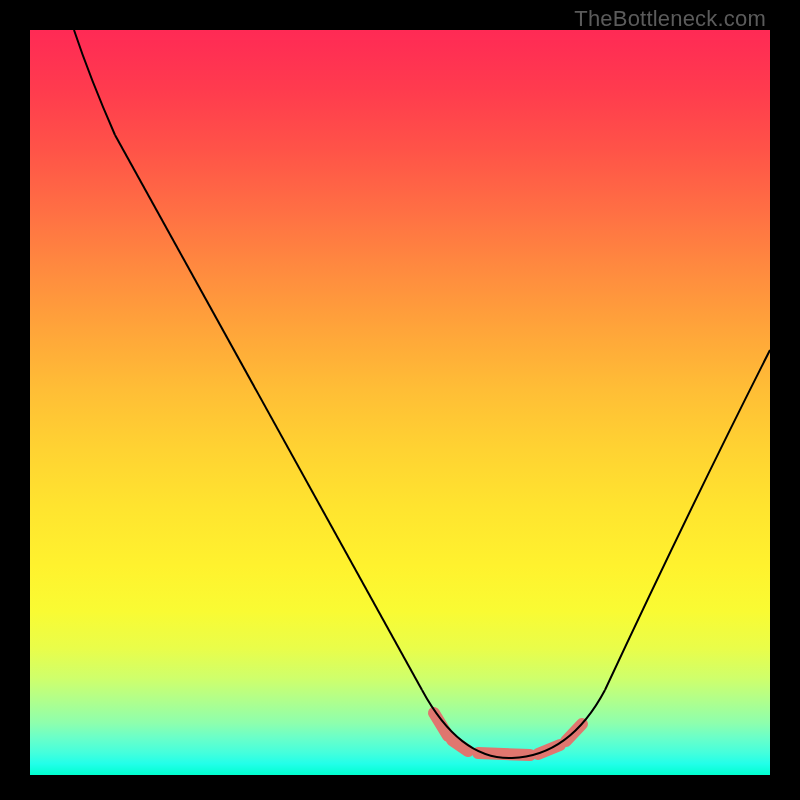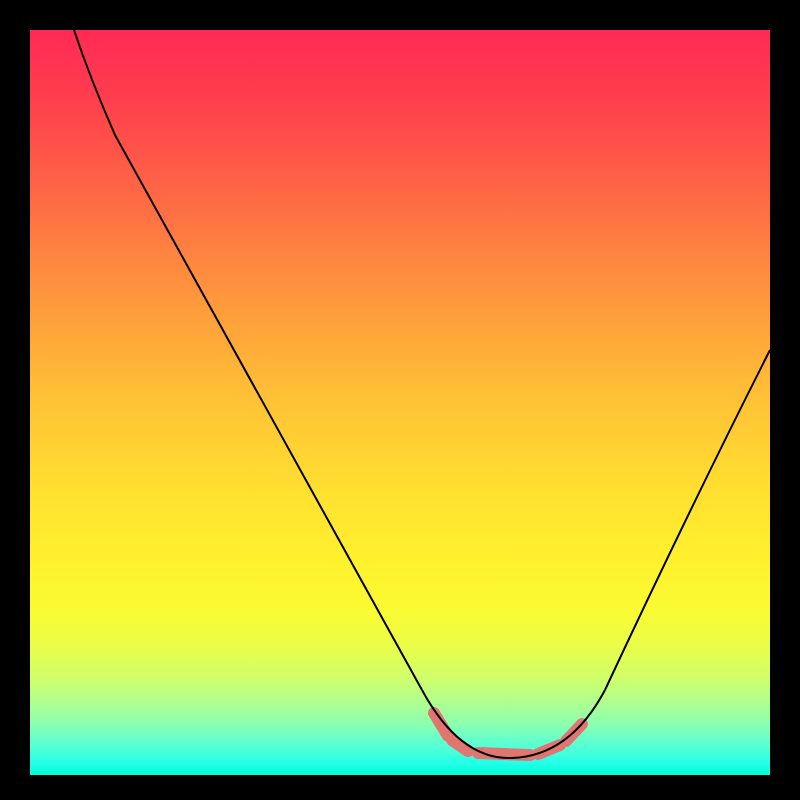--- a/index.html
+++ b/index.html
@@ -86,13 +86,14 @@
       <g>
         <path class="main-curve" d="M 44 0 Q 60 48 85 105"></path>
         <path class="main-curve" d="M 85 105 L 392 660"></path>
         <path class="main-curve" d="M 392 660 Q 430 730 482 728"></path>
         <path class="main-curve" d="M 482 728 Q 540 726 575 660"></path>
         <path class="main-curve" d="M 575 660 Q 660 478 740 320"></path>
       </g>
     </svg>
   </div>
 
+  <div class="watermark">TheBottleneck.com</div>
 </div>
 
 </body></html>

